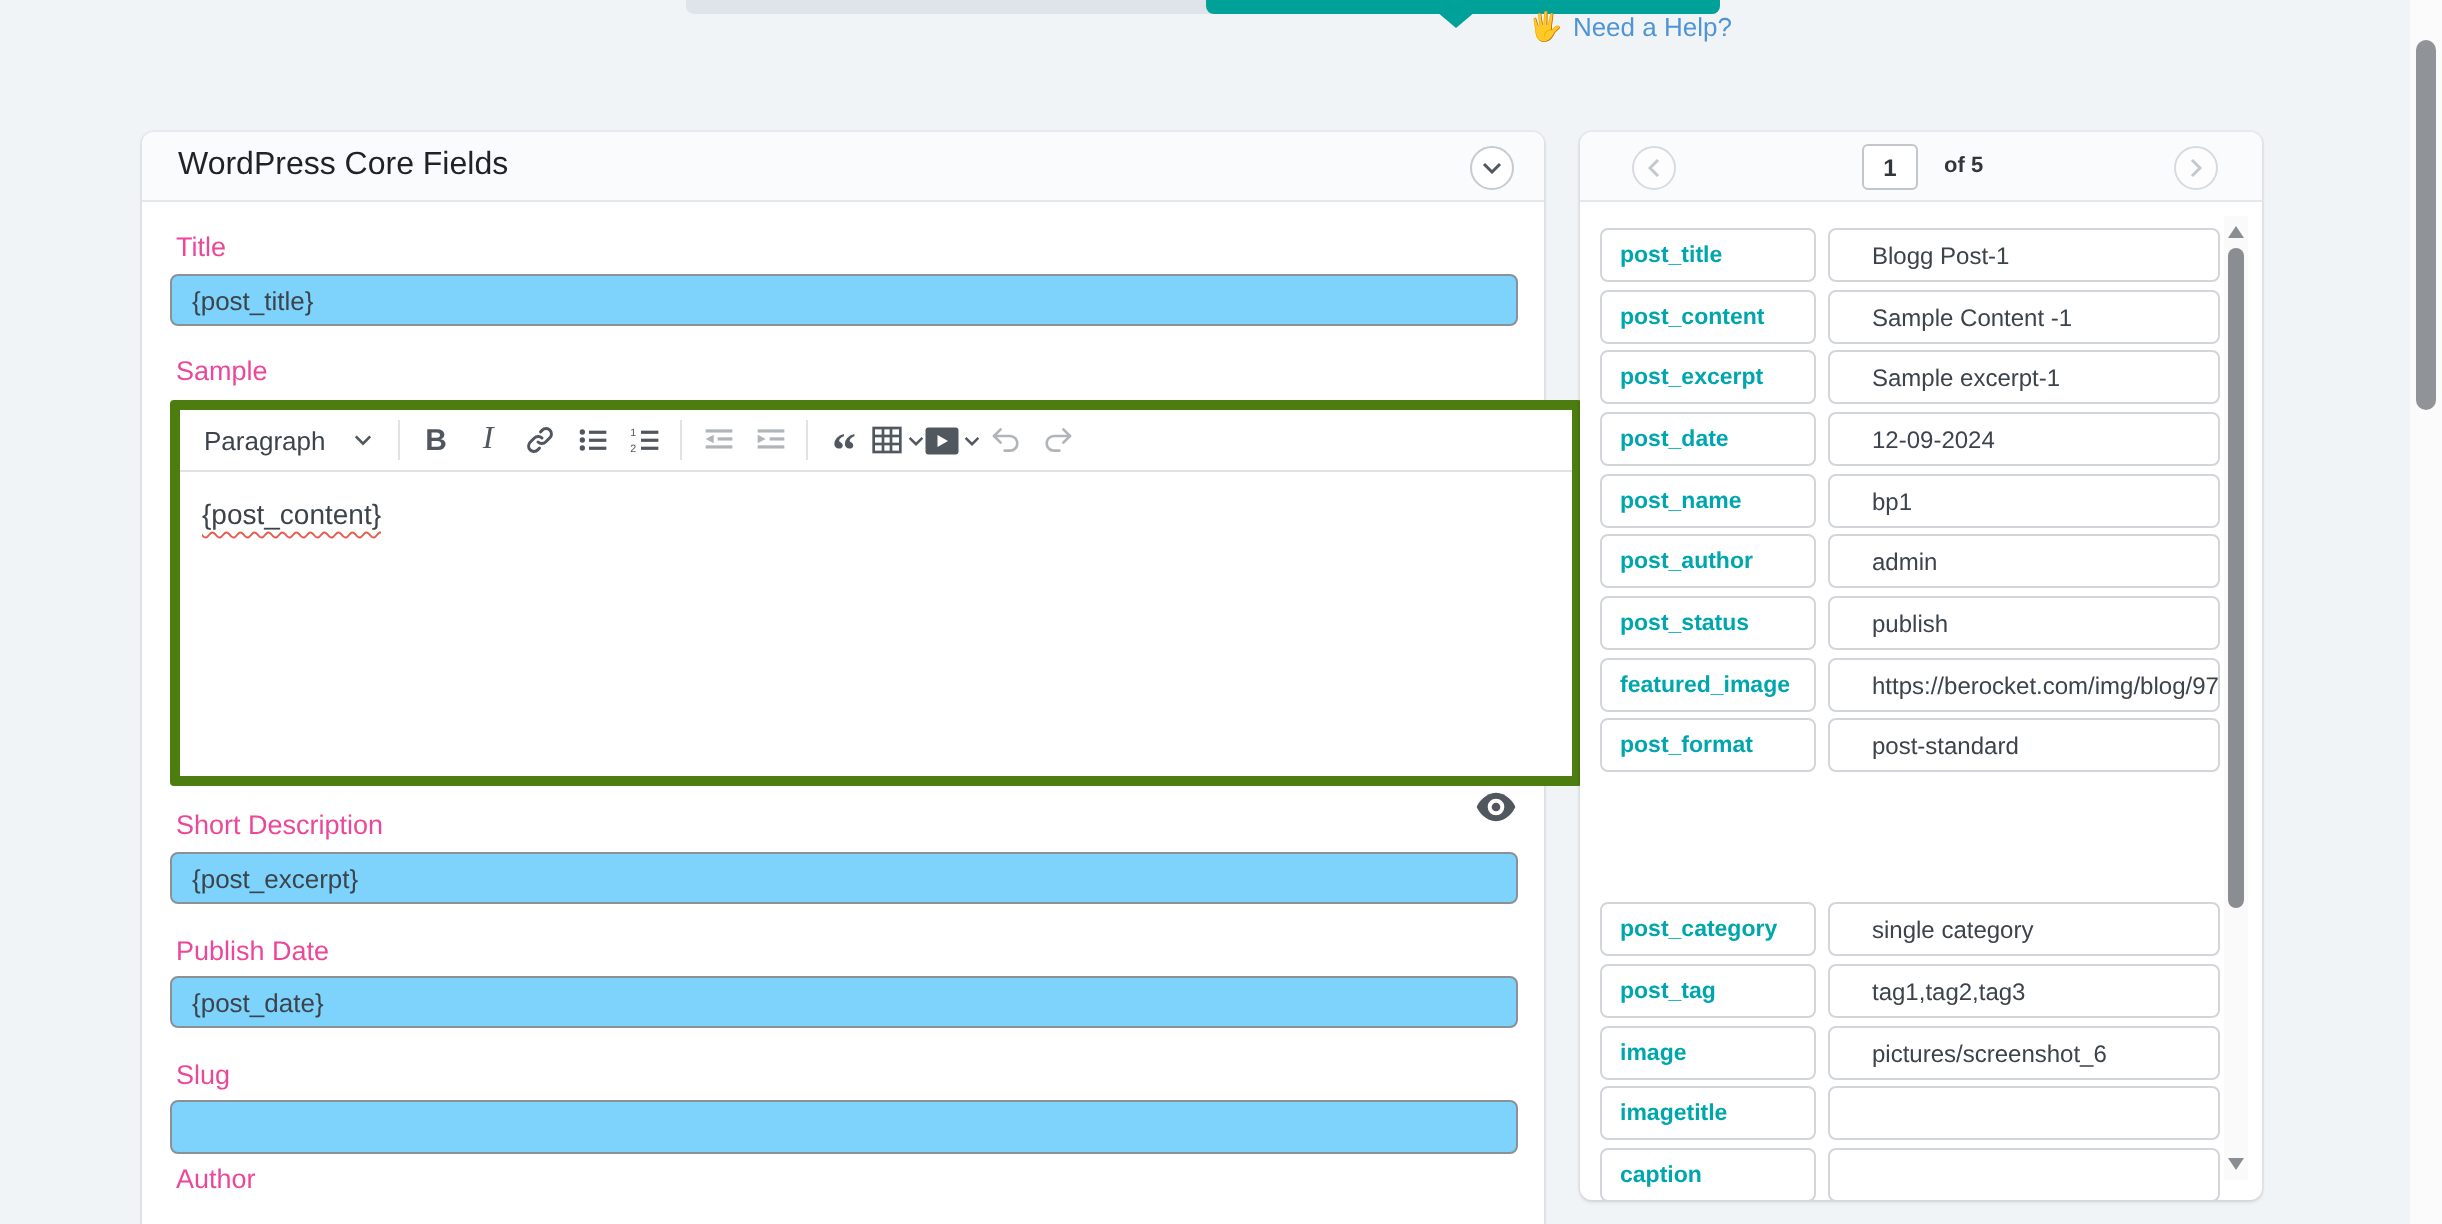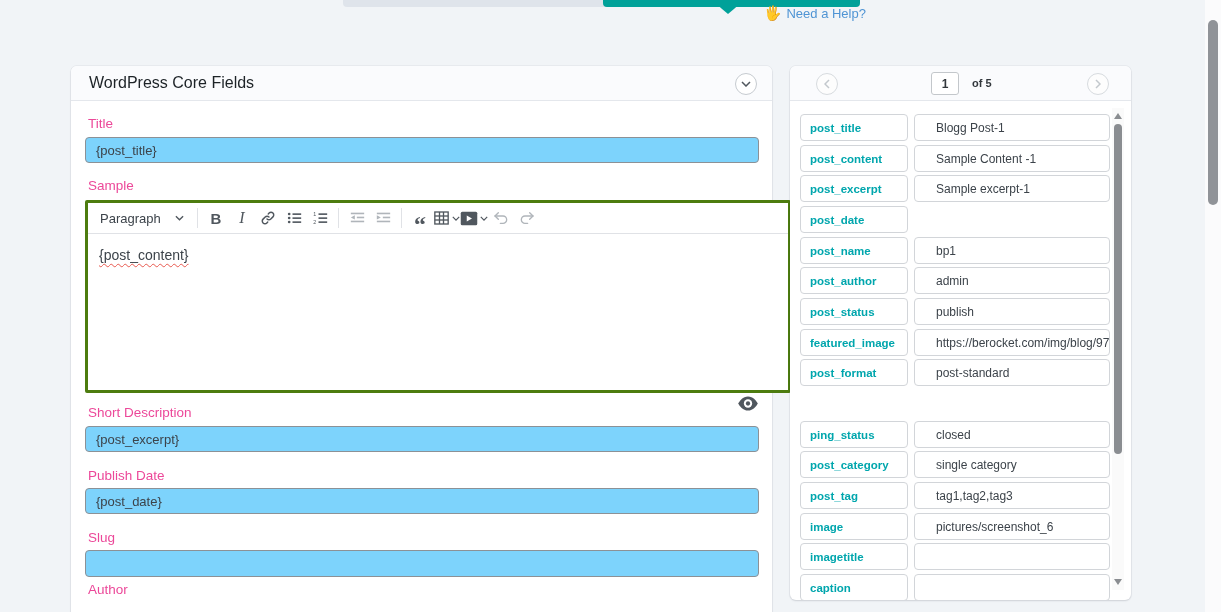--- a/index.html
+++ b/index.html
@@ -36,21 +36,21 @@
     font-size:16px; font-weight:500; color:#1d2327; }
   .collapse-btn { position:absolute; right:15px; top:7px; width:22px; height:22px;
     border:1px solid #c6cbd0; border-radius:50%; background:#fff;
     display:flex; align-items:center; justify-content:center; color:#50575e; cursor:pointer; }
   
   .flabel { position:absolute; left:17px; font-size:13.5px; color:#ec4899; }
   .finput { position:absolute; left:14px; width:674px; height:26px;
     border:1px solid #8c9196; border-radius:4px; background:#7dd3fc;
     font-family:inherit; font-size:13px; color:#3c434a; padding:0 10px; }
   .editor { position:absolute; left:14px; top:134px; width:706px; height:193px;
-    border:3px solid #4d7c0f; border-radius:2px; background:#fff; }
+    border:5px solid #4d7c0f; border-radius:2px; background:#fff; }
   .editor-toolbar { height:31px; border-bottom:1px solid #e0e2e6;
     display:flex; align-items:center; padding:0 4px; }
   .tb-para { display:flex; align-items:center; justify-content:space-between;
     width:100px; padding:0 8px; font-size:13px; color:#3c434a; cursor:pointer; }
   .tb-sep { width:1px; height:20px; background:#e0e2e6; margin:0 5px; }
   .tb-btn { min-width:26px; height:24px; display:flex; align-items:center; justify-content:center;
     color:#50575e; cursor:pointer; }
   .tb-btn.disabled { color:#b0b5ba; }
   .tb-bold { font-weight:700; font-size:15px; }
   .tb-italic { font-family:"Liberation Serif", serif; font-style:italic; font-size:16px; }
@@ -257,44 +257,41 @@
     <div class="drow" style="top:43px">
       <div class="dname">post_content</div>
       <div class="dval">Sample Content -1</div>
     </div>
     <div class="drow" style="top:73px">
       <div class="dname">post_excerpt</div>
       <div class="dval">Sample excerpt-1</div>
     </div>
     <div class="drow" style="top:104px">
       <div class="dname">post_date</div>
+      <div class="dval">12-09-2024</div>
     </div>
     <div class="drow" style="top:135px">
       <div class="dname">post_name</div>
       <div class="dval">bp1</div>
     </div>
     <div class="drow" style="top:165px">
       <div class="dname">post_author</div>
       <div class="dval">admin</div>
     </div>
     <div class="drow" style="top:196px">
       <div class="dname">post_status</div>
       <div class="dval">publish</div>
     </div>
     <div class="drow" style="top:227px">
       <div class="dname">featured_image</div>
       <div class="dval">https://berocket.com/img/blog/97001e</div>
     </div>
     <div class="drow" style="top:257px">
       <div class="dname">post_format</div>
       <div class="dval">post-standard</div>
-    </div>
-    <div class="drow" style="top:319px">
-      <div class="dname">ping_status</div>
-      <div class="dval">closed</div>
     </div>
     <div class="drow" style="top:349px">
       <div class="dname">post_category</div>
       <div class="dval">single category</div>
     </div>
     <div class="drow" style="top:380px">
       <div class="dname">post_tag</div>
       <div class="dval">tag1,tag2,tag3</div>
     </div>
     <div class="drow" style="top:411px">

